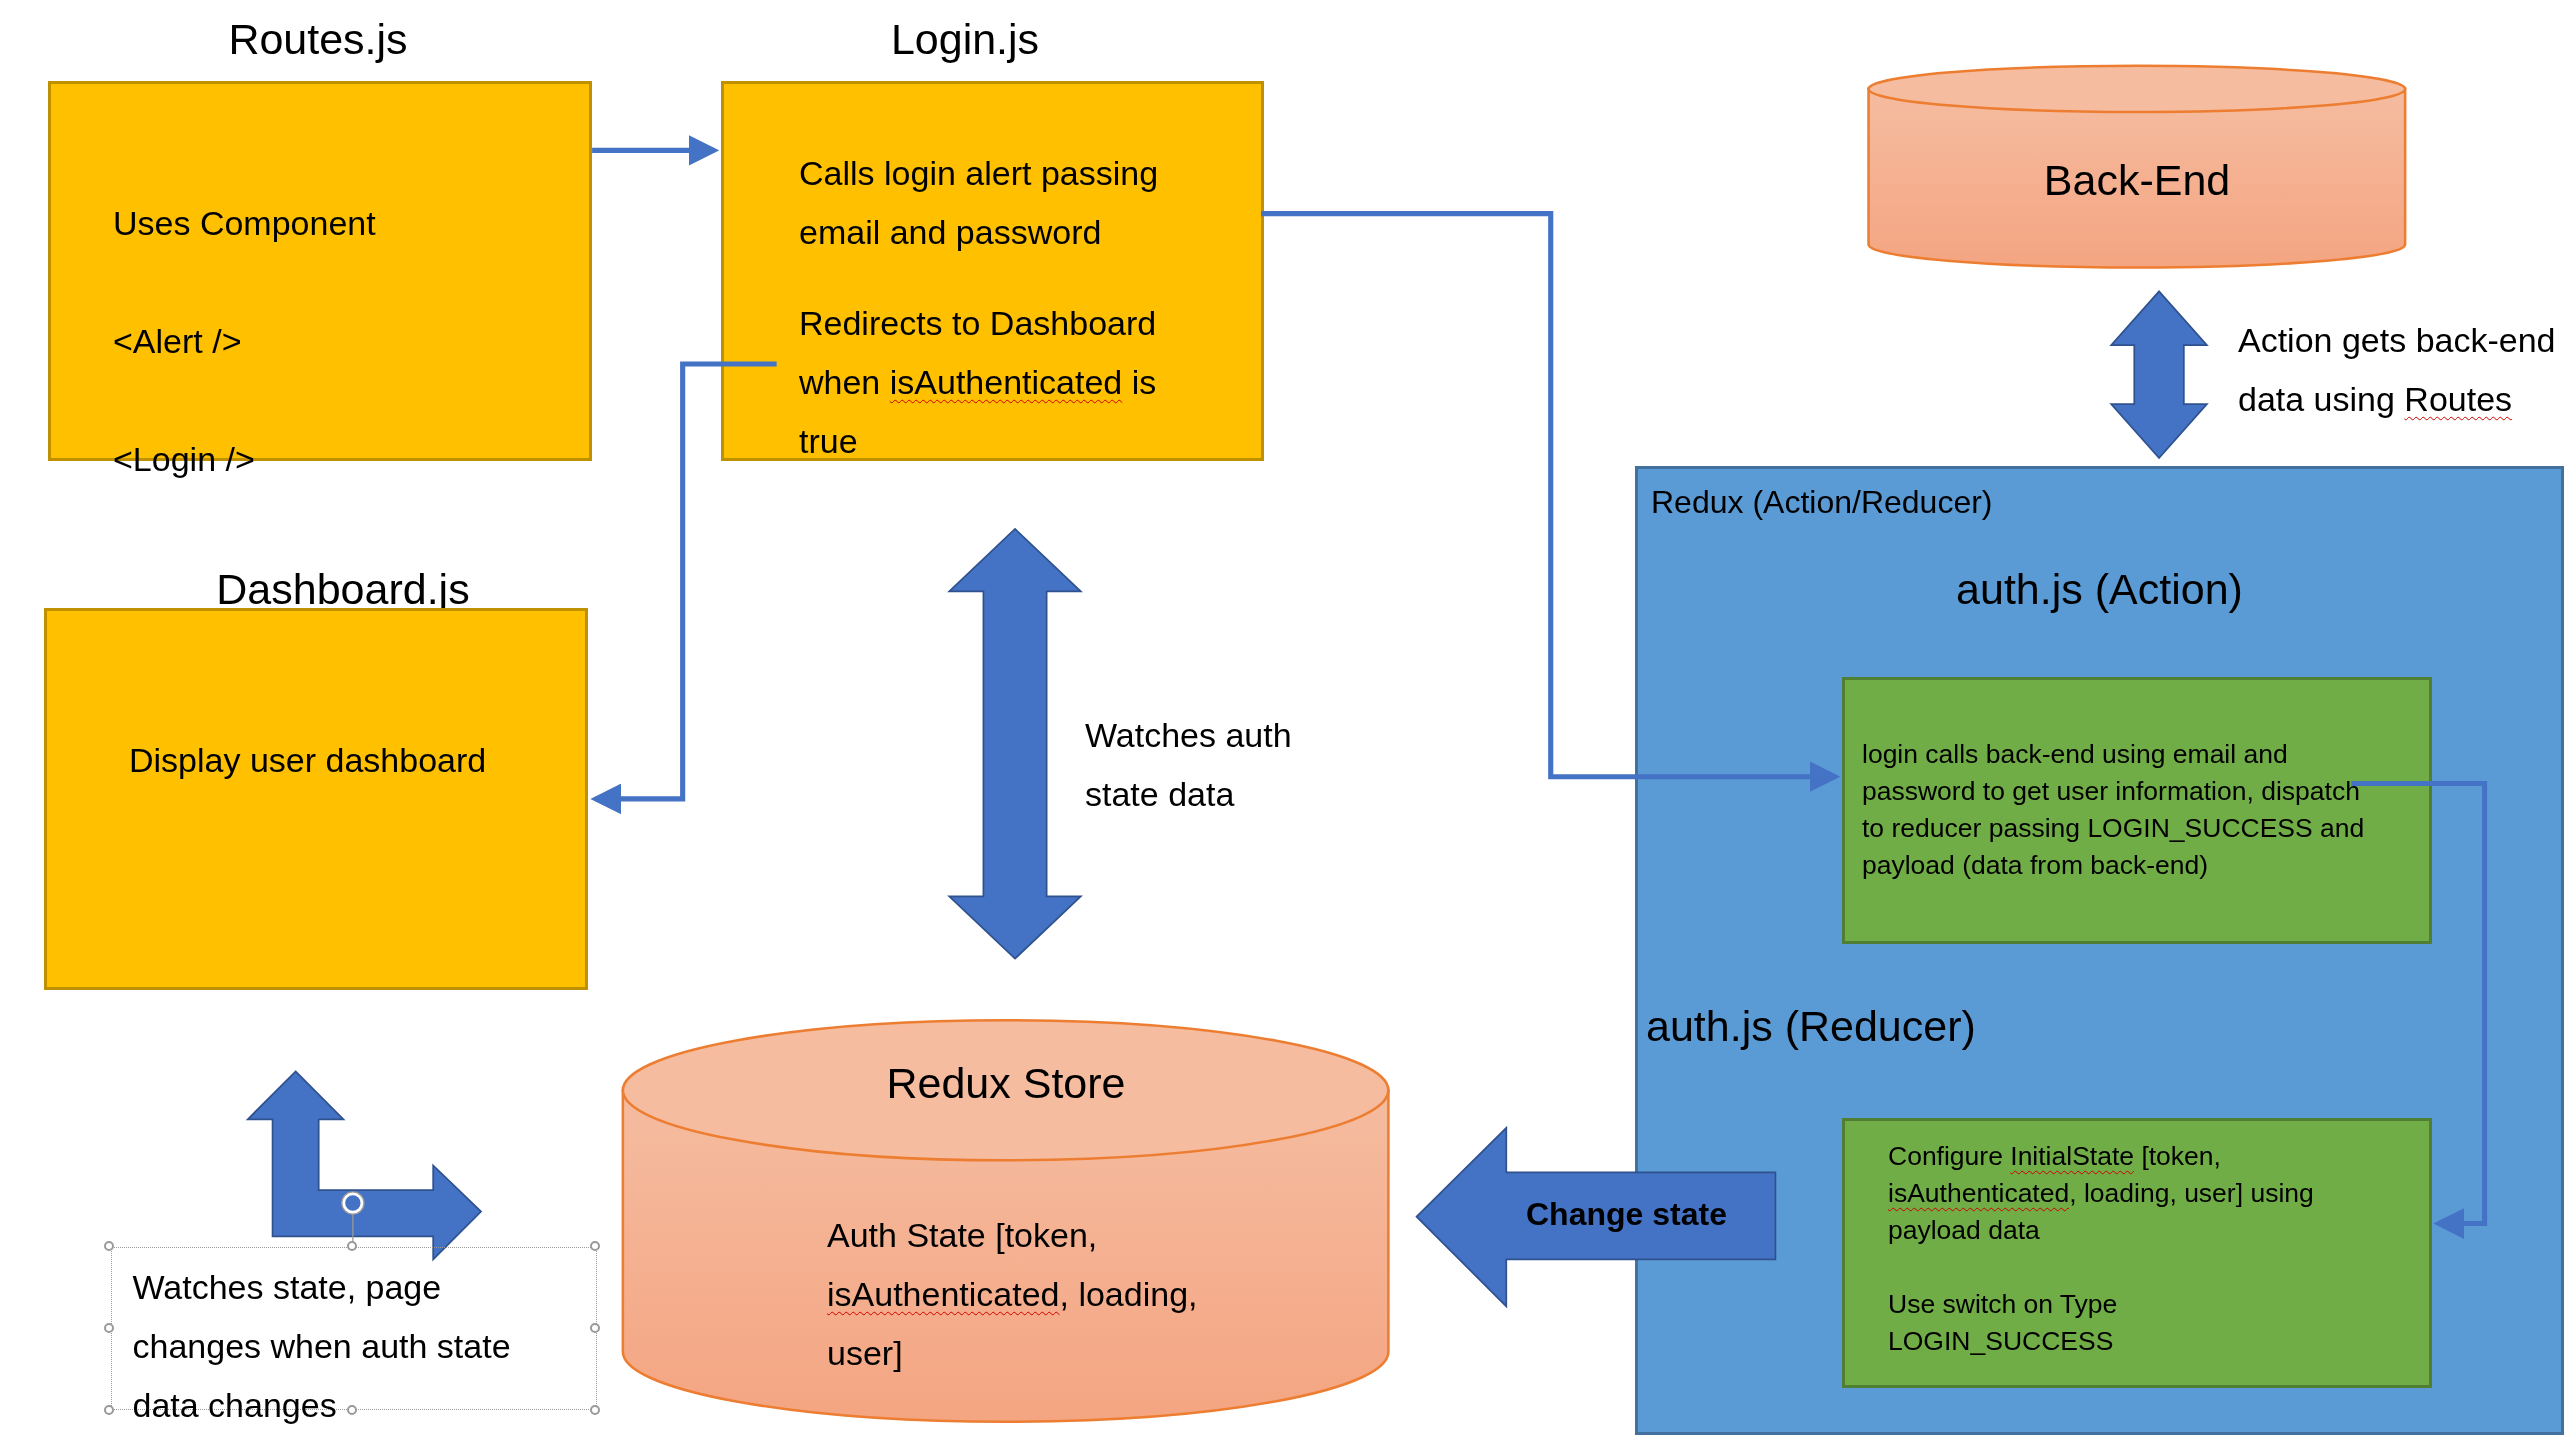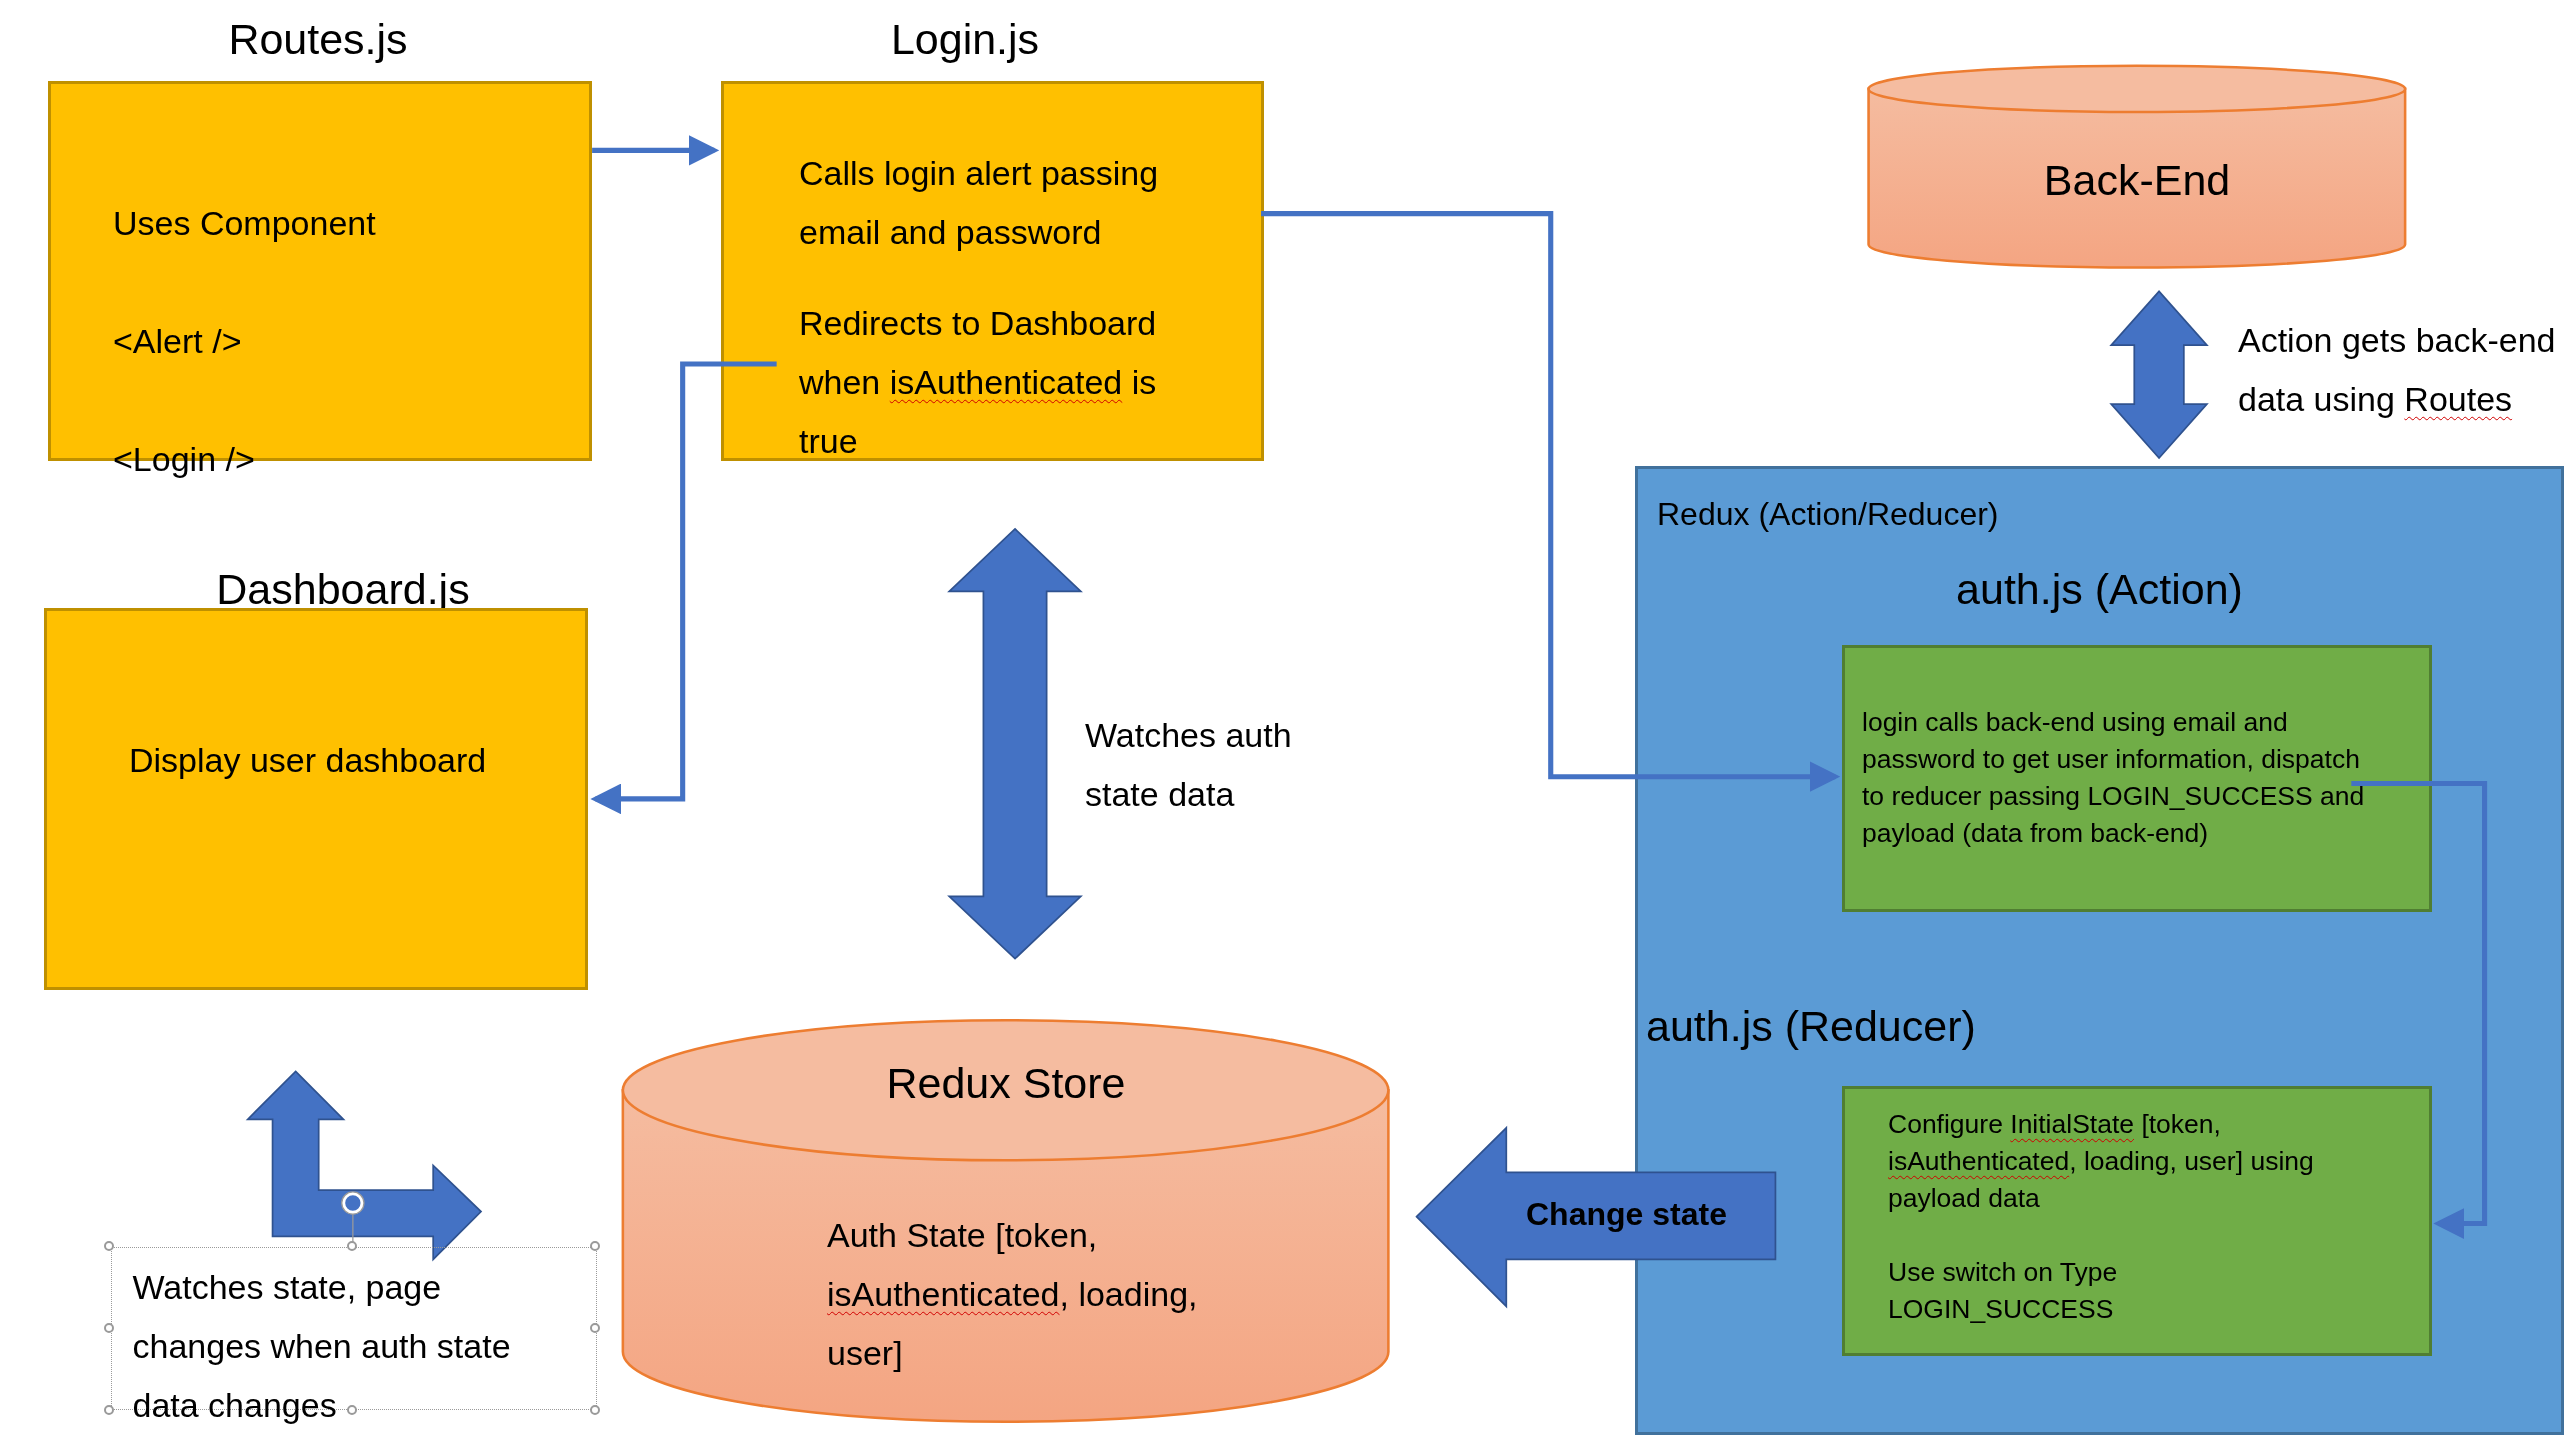--- a/index.html
+++ b/index.html
@@ -1,21 +1,21 @@
 <!DOCTYPE html>
 <html style="font-size:13.7px"><head>
 <meta charset="utf-8">
 <style>
   html, body { margin:0; padding:0; background:#ffffff; }
   body { width:2576px; height:1450px; position:relative; overflow:hidden;
          font-family:"Liberation Sans", "DejaVu Sans", sans-serif; color:#000; }
   .abs { position:absolute; }
   .title { position:absolute; font-size:43px; white-space:nowrap; transform:translateX(-50%); }
   .ybox { position:absolute; background:#FFC000; border:3.4px solid #BF9000; box-sizing:border-box; }
-  .gbox { position:absolute; background:#70AD47; border:3.4px solid #507E32; box-sizing:border-box; }
+  .gbox { position:absolute; background:#70AD47; border:3.4px solid #507E32; box-sizing:border-box;margin-top:32px; }
   .btext { position:absolute; font-size:34px; line-height:59px; white-space:pre-line; }
   .gtext { position:absolute; font-size:26.5px; line-height:37px; white-space:pre-line; }
   .redux { position:absolute; left:1635px; top:466px; width:929px; height:969px;
            background:#5B9BD5; border:3.4px solid #41719C; box-sizing:border-box; }
   svg.layer { position:absolute; left:0; top:0; }
   .squig { text-decoration: underline wavy #d00000; text-decoration-thickness:0.9px; text-underline-offset:5.1px; }
   .handle { position:absolute; width:10.3px; height:10.3px; border:2.6px solid #9a9a9a; border-radius:50%; background:#fff; box-sizing:border-box; }
   .selbox { position:absolute; left:111px; top:1247px; width:486px; height:163px; border:0.9px dotted #9a9a9a; box-sizing:border-box; }
 </style>
 </head>
@@ -47,21 +47,21 @@
   <div class="btext" style="left:75px; top:210px;"><span>Redirects to Dashboard
 when </span><span class="squig">isAuthenticated</span><span> is
 true</span></div>
 </div>
 
 <div class="ybox" style="left:44px; top:608px; width:544px; height:382px;">
   <div class="btext" style="left:82px; top:120px;">Display user dashboard</div>
 </div>
 
 <div class="redux">
-  <div class="abs" style="left:19px; top:15.4px; font-size:32px;margin-top:12px;">Redux (Action/Reducer)</div>
+  <div class="abs" style="left:13px; top:15.4px; font-size:32px;">Redux (Action/Reducer)</div>
   <div class="abs" style="left:0; width:100%; text-align:center; top:96px; font-size:43px;">auth.js (Action)</div>
   <div class="abs" style="left:8px; width:100%; text-align:left; top:533px; font-size:43px;">auth.js (Reducer)</div>
 </div>
 
 <div class="gbox" style="left:1842px; top:645px; width:590px; height:267px;">
   <div class="gtext" style="left:17px; top:56px;">login calls back-end using email and
 password to get user information, dispatch
 to reducer passing LOGIN_SUCCESS and
 payload (data from back-end)</div>
 </div>

